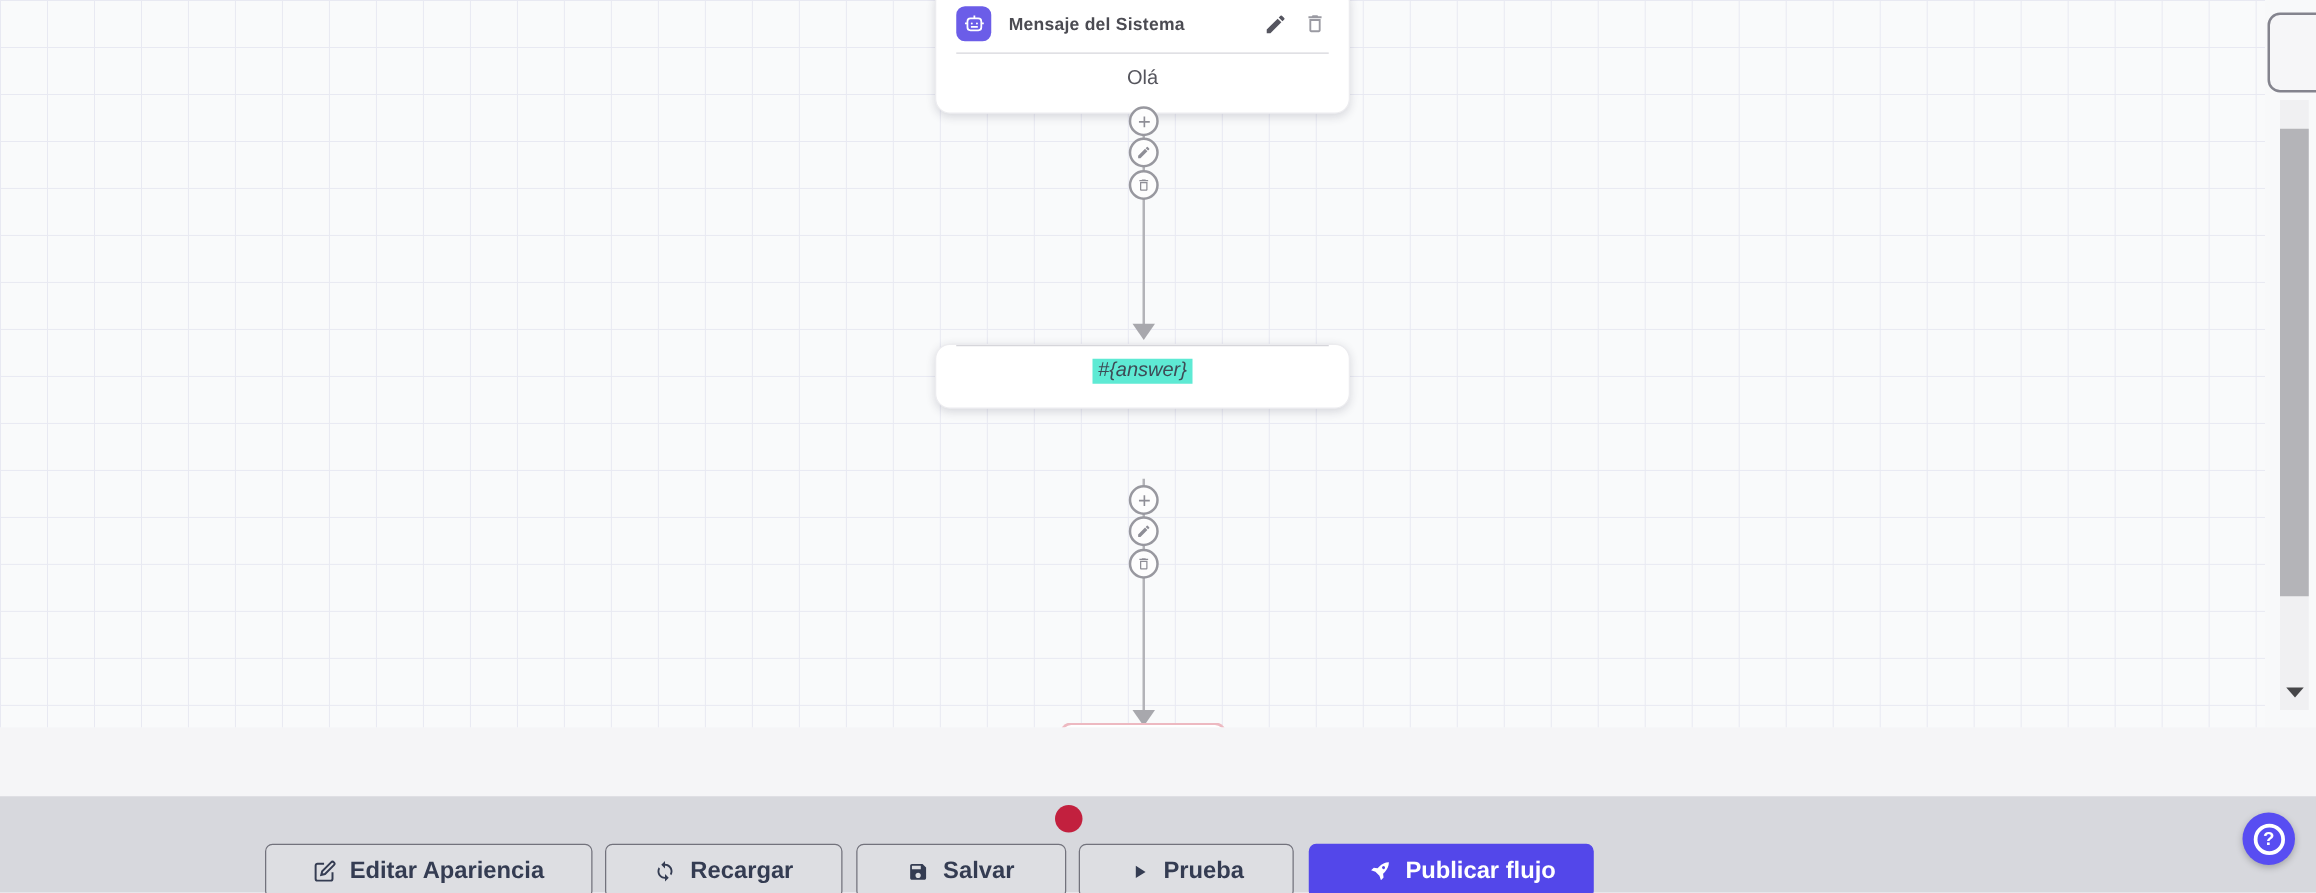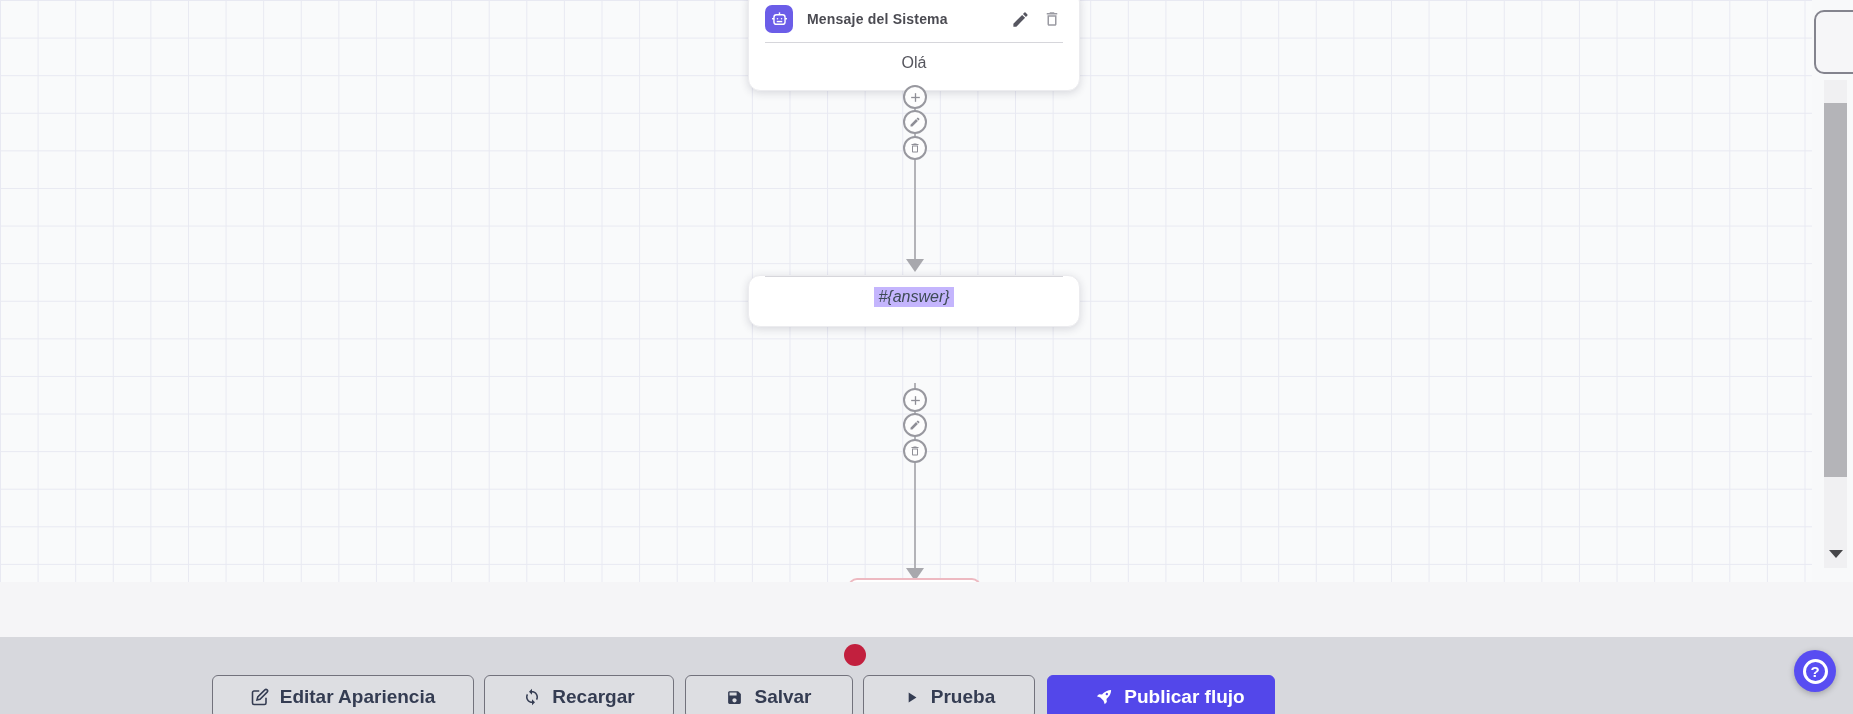--- a/index.html
+++ b/index.html
@@ -28,21 +28,21 @@
   .node-icon { width:28px; height:28px; border-radius:7px; flex:0 0 28px;
                display:flex; align-items:center; justify-content:center; }
   .icon-robot { background:#6b5de8; }
   .icon-user  { background:#2db7f0; }
   .node-title { font-size:14px; font-weight:700; color:#4b4b52; letter-spacing:.2px; }
   .node-tools { margin-left:auto; display:flex; align-items:center; gap:13px; }
   .node-tools svg { display:block; cursor:pointer; }
   .node-divider { border-top:1px solid #d6d6db; margin:0 16px; }
   .node-body-left  { padding:11px 20px 18px 20px; font-size:16px; color:#55555d;text-align:center; }
   .node-body-center{ padding:11px 20px 20px 20px; font-size:16px; color:#3e4b56; text-align:center; }
-  .var-chip { background:#c4b5fd; font-style:italic; padding:1px 4px 2px 4px; }
+  .var-chip { background:#5eead4; font-style:italic; padding:1px 4px 2px 4px; }
 
   
   .conn-line { position:absolute; width:2px; background:#b3b3b8; left:914px; }
   .arrow-head { position:absolute; left:906px; width:0; height:0;
                 border-left:9px solid transparent; border-right:9px solid transparent;
                 border-top:13px solid #a8a8ad; }
   .step-btn {
     position:absolute; left:903px; width:24px; height:24px; border-radius:50%;
     background:#fdfdfd; border:2px solid #98989f; color:#8e8e96;
     display:flex; align-items:center; justify-content:center; cursor:pointer;

